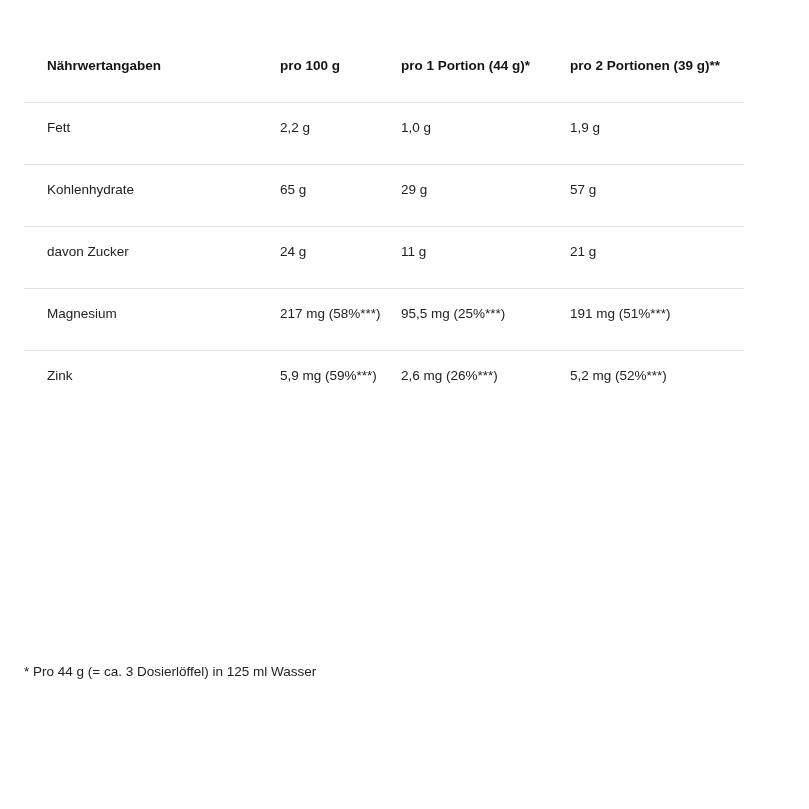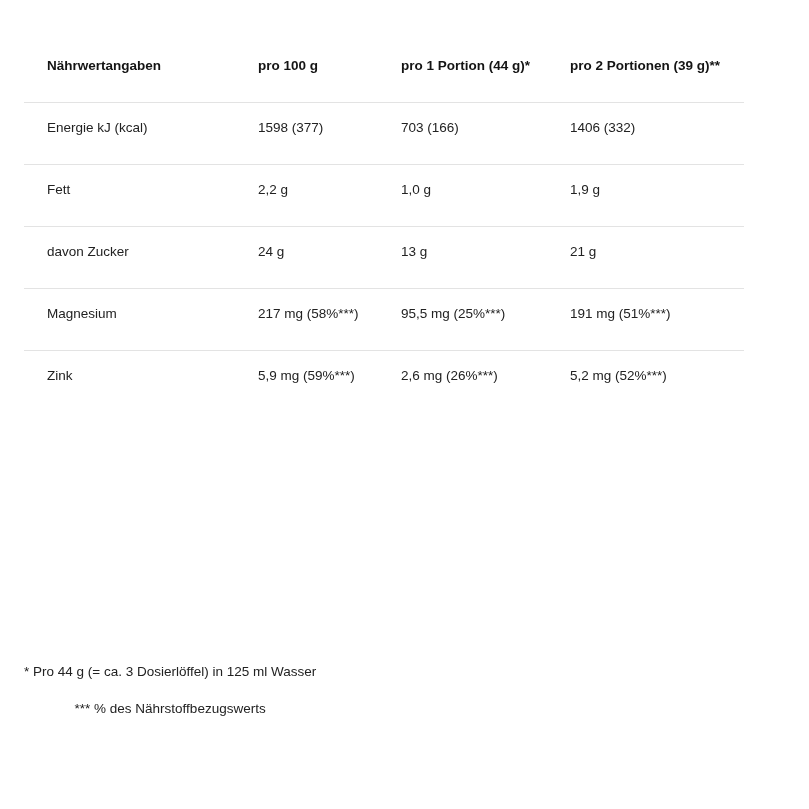--- a/index.html
+++ b/index.html
@@ -5,62 +5,61 @@
   html, body { margin: 0; padding: 0; background: #ffffff; }
   body { width: 809px; height: 809px; position: relative; overflow: hidden;
          font-family: "Liberation Sans", "DejaVu Sans", sans-serif; color: #1a1a1a; }
   .table { position: absolute; left: 24px; top: 45px; width: 720px; }
   .row { position: relative; height: 62px; border-bottom: 1px solid #e3e3e3; box-sizing: border-box; }
   .row.header { height: 58px; }
   .row.last { border-bottom: none; }
   .cell { position: absolute; top: 0; line-height: 1; font-size: 13.5px; white-space: nowrap; padding-left: 12px; }
   .row.header .cell { top: 14px; font-weight: bold; font-size: 13.5px; color: #141414; }
   .row.body .cell { top: 18px; color: #222; }
-  .c0 { left: 11px; } .c1 { left: 222px; } .c2 { left: 365px; } .c3 { left: 534px; }
+  .c0 { left: 11px; } .c1 { left: 244px; } .c2 { left: 365px; } .c3 { left: 534px; }
   .notes { position: absolute; left: 24px; top: 665px; font-size: 13.5px; color: #222; }
   .note { height: 37px; line-height: 1; text-align: center; }
 </style>
 </head>
 <body>
 
 <div class="table">
   <div class="row header">
     <span class="cell c0">Nährwertangaben</span>
     <span class="cell c1">pro 100 g</span>
     <span class="cell c2">pro 1 Portion (44 g)*</span>
     <span class="cell c3">pro 2 Portionen (39 g)**</span>
   </div>
   <div class="row body">
-    <span class="cell c0">Energie kJ (kcal)</span>
-    <span class="cell c1">1598 (377)</span>
-    <span class="cell c2">703 (166)</span>
-    <span class="cell c3">1406 (332)</span>
-  </div>
-  <div class="row body">
     <span class="cell c0">Fett</span>
     <span class="cell c1">2,2 g</span>
     <span class="cell c2">1,0 g</span>
     <span class="cell c3">1,9 g</span>
   </div>
   <div class="row body">
+    <span class="cell c0">Kohlenhydrate</span>
+    <span class="cell c1">65 g</span>
+    <span class="cell c2">29 g</span>
+    <span class="cell c3">57 g</span>
+  </div>
+  <div class="row body">
     <span class="cell c0">davon Zucker</span>
     <span class="cell c1">24 g</span>
-    <span class="cell c2">13 g</span>
+    <span class="cell c2">11 g</span>
     <span class="cell c3">21 g</span>
   </div>
   <div class="row body">
     <span class="cell c0">Magnesium</span>
     <span class="cell c1">217 mg (58%***)</span>
     <span class="cell c2">95,5 mg (25%***)</span>
     <span class="cell c3">191 mg (51%***)</span>
   </div>
   <div class="row body last">
     <span class="cell c0">Zink</span>
     <span class="cell c1">5,9 mg (59%***)</span>
     <span class="cell c2">2,6 mg (26%***)</span>
     <span class="cell c3">5,2 mg (52%***)</span>
   </div>
 </div>
 
 <div class="notes">
   <div class="note">* Pro 44 g (= ca. 3 Dosierlöffel) in 125 ml Wasser</div>
-  <div class="note">*** % des Nährstoffbezugswerts</div>
 </div>
 
 </body></html>

